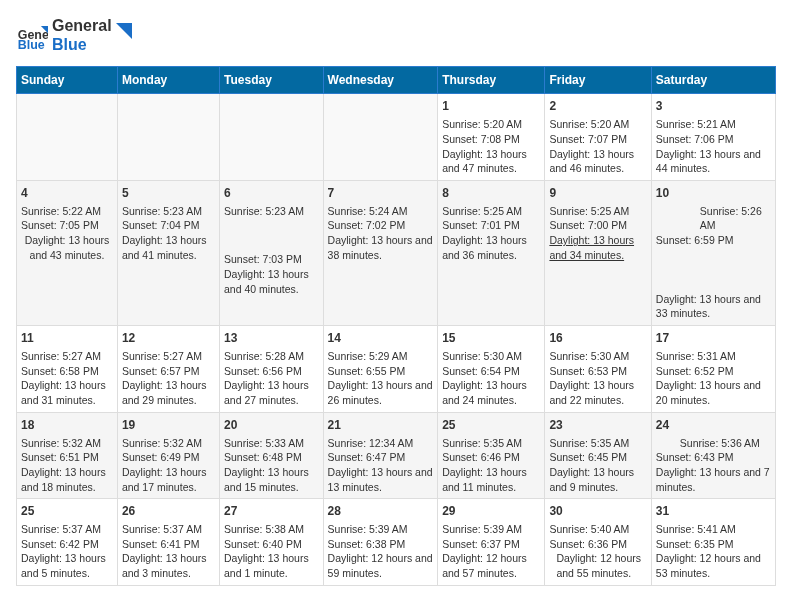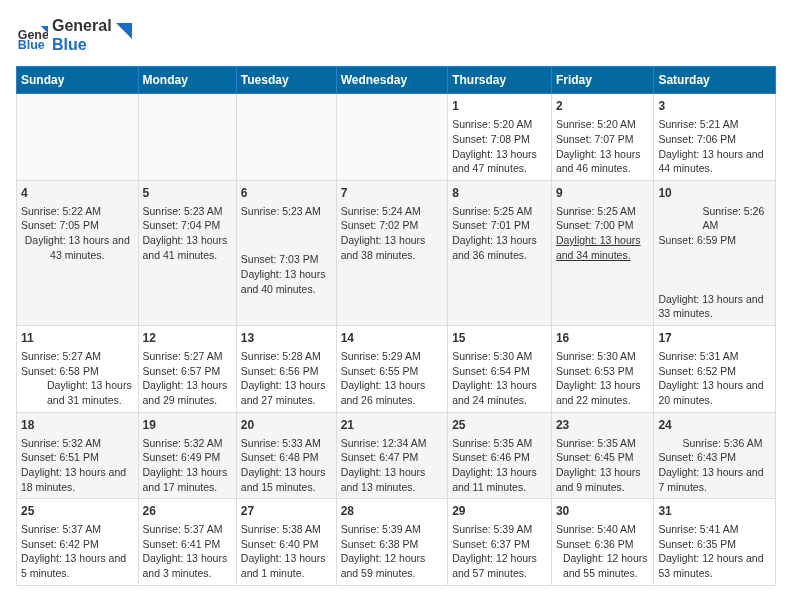--- a/index.html
+++ b/index.html
@@ -179,21 +179,21 @@
           <span style="display: block; margin-left: 44px;">Sunrise: 5:26 AM</span>
           <span style="display: block;">Sunset: 6:59 PM</span>
           <span style="display: block; margin-top: 44px;">Daylight: 13 hours and 33 minutes.</span>
         </td>
       </tr>
       <tr>
         <td>
           <span class="day-number">11</span>
           <span style="display: block;">Sunrise: 5:27 AM</span>
           <span style="display: block;">Sunset: 6:58 PM</span>
-          <span style="display: block; margin-left: 26px;">Daylight: 13 hours and 31 minutes.</span>
+          <span style="display: block;">Daylight: 13 hours and 31 minutes.</span>
         </td>
         <td>
           <span class="day-number">12</span>
           <span style="display: block;">Sunrise: 5:27 AM</span>
           <span style="display: block;">Sunset: 6:57 PM</span>
           <span style="display: block;">Daylight: 13 hours and 29 minutes.</span>
         </td>
         <td>
           <span class="day-number">13</span>
           <span style="display: block;">Sunrise: 5:28 AM</span>

